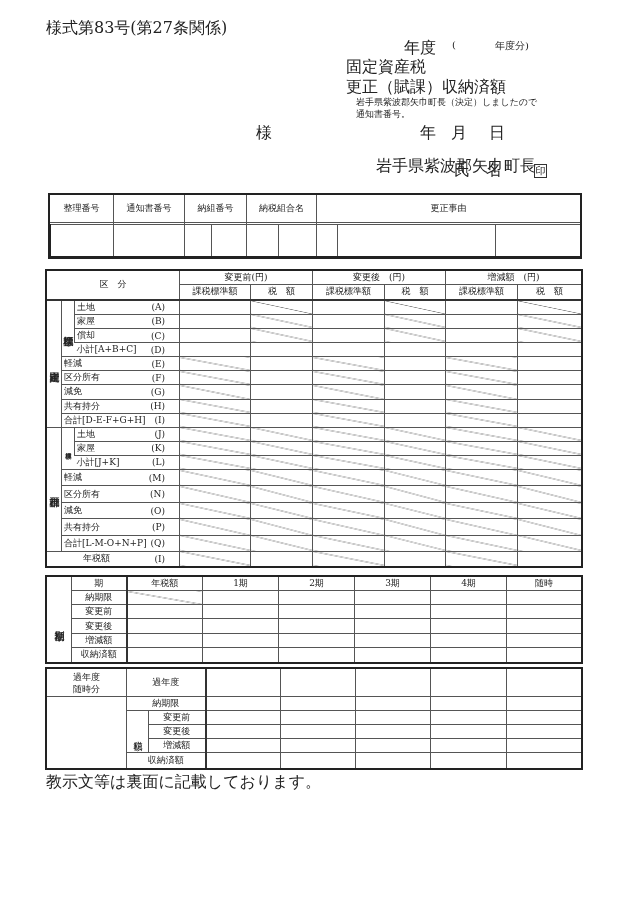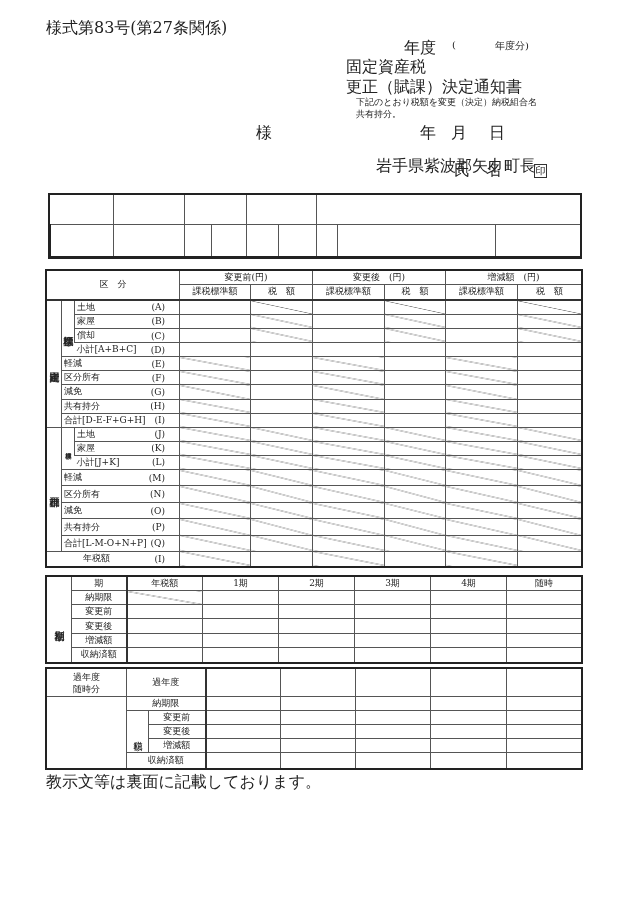--- a/index.html
+++ b/index.html
@@ -20,40 +20,47 @@
   .stamp { display:inline-block; border:1px solid #333; width:11px; height:12px; line-height:12px; text-align:center; font-size:10px; }
 </style>
 </head>
 <body>
 
 <div class="abs t11" style="left:46px;top:18px;">様式第83号(第27条関係)</div>
 <div class="abs t11" style="left:404px;top:38px;">年度</div>
 <div class="abs t10" style="left:452px;top:39px;">(</div>
 <div class="abs t10" style="left:495px;top:39px;">年度分)</div>
 <div class="abs t11" style="left:346px;top:57px;">固定資産税</div>
-<div class="abs t11" style="left:346px;top:77px;">更正（賦課）決定通知書</div>
-<div class="abs t9" style="left:356px;top:96px;">下記のとおり税額を変更（決定）納税組合名</div>
-<div class="abs t9" style="left:356px;top:108px;">共有持分。</div>
+<div class="abs t11" style="left:346px;top:77px;">更正（賦課）収納済額</div>
+<div class="abs t9" style="left:356px;top:96px;">岩手県紫波郡矢巾町長（決定）しましたので</div>
+<div class="abs t9" style="left:356px;top:108px;">通知書番号。</div>
 <div class="abs t11" style="left:256px;top:123px;">様</div>
 <div class="abs t11" style="left:420px;top:123px;">年</div>
 <div class="abs t11" style="left:451px;top:123px;">月</div>
 <div class="abs t11" style="left:489px;top:123px;">日</div>
 <div class="abs t11" style="left:376px;top:156px;">岩手県紫波郡矢巾町長</div>
 <div class="abs t11" style="left:454px;top:160px;">氏　名</div>
 <div class="abs" style="left:534px;top:159px;"><span class="stamp">印</span></div>
 
 <table class="outer" style="left:49px;top:194px;width:531px;height:64px;">
   <colgroup>
     <col style="width:64px">
       <col style="width:71px">
       <col style="width:62px">
       <col style="width:70px">
       <col style="width:264px">
   </colgroup>
   <tbody>
+      <tr style="height:13px">
+    <td>整理番号</td>
+    <td>通知書番号</td>
+    <td>納組番号</td>
+    <td>納税組合名</td>
+    <td>更正事由</td>
+  </tr>
   <tr style="height:17px">
     <td></td>
     <td></td>
     <td></td>
     <td></td>
     <td></td>
   </tr>
 </tbody>
   </table>
 <table style="left:49px;top:224px;width:531px;height:34px;border-left:2px solid #222;border-right:2px solid #222;border-bottom:2px solid #222;">

